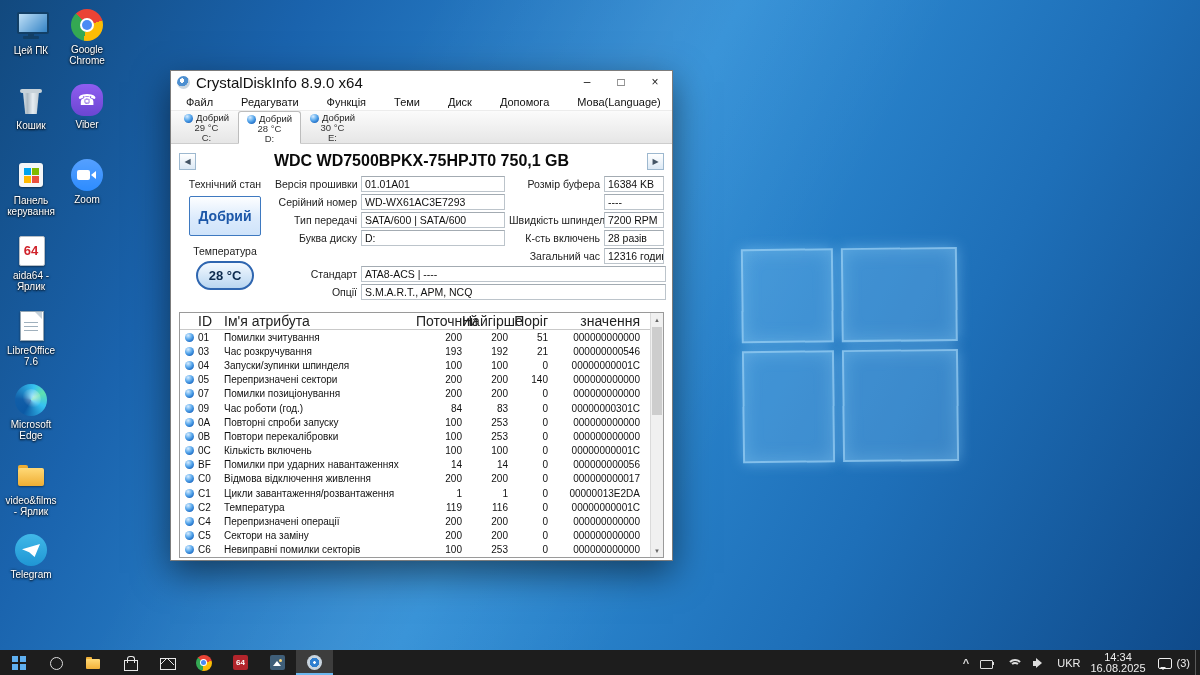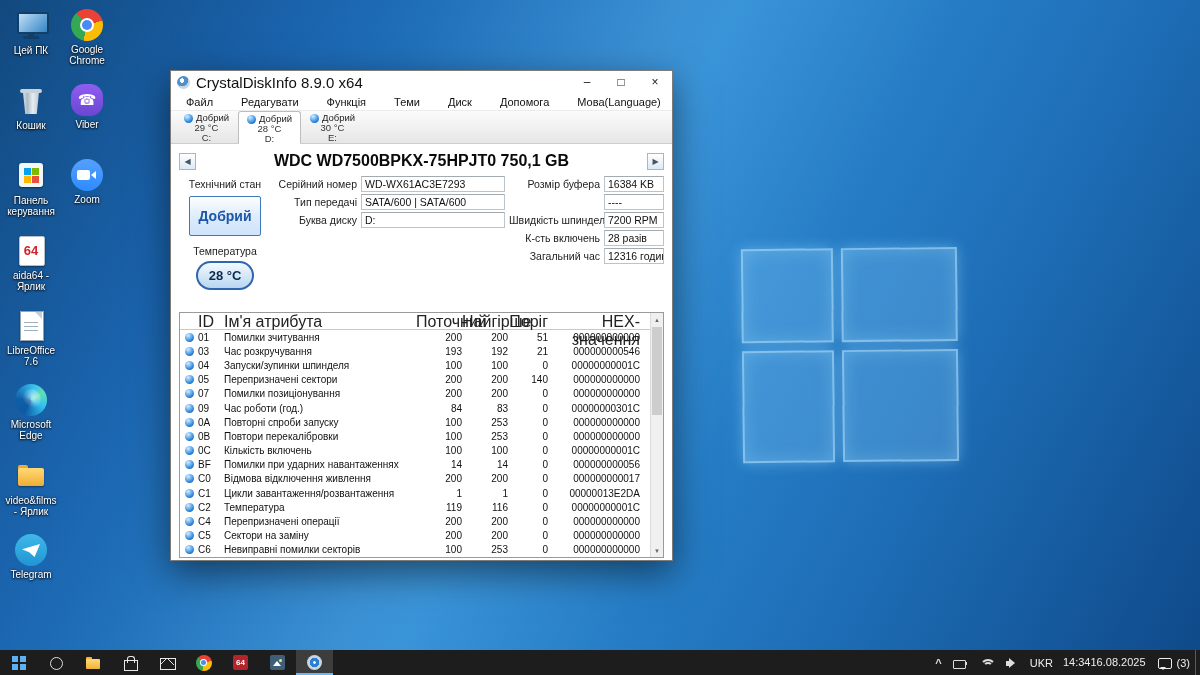--- a/index.html
+++ b/index.html
@@ -101,21 +101,21 @@
 .field-value{height:16px;border:1px solid #bcc4cb;border-top-color:#a3abb2;background:#fff;
  font-size:10.5px;color:#111;padding:1px 3px;overflow:hidden;white-space:nowrap}
 .fields-left .field-label{width:86px}
 .fields-left .field-value{width:144px}
 .fields-right .field-label{width:95px}
 .fields-right .field-value{width:60px}
 .fields-full .field-label{width:86px}
 .fields-full .field-value{flex:1}
 
 .smart{position:relative;margin-top:7px;height:246px;border:1px solid #9a9a9a;overflow:hidden;background:#fff}
-.smart-head{display:flex;align-items:flex-start;height:17px;border-bottom:1px solid #c9c9c9;font-size:16px;color:#222}
+.smart-head{display:flex;align-items:flex-end;height:17px;border-bottom:1px solid #c9c9c9;font-size:14px;color:#222}
 .smart-row{display:flex;align-items:center;height:14.2px;font-size:10px;color:#111}
 .c-dot{width:18px;display:flex;justify-content:center;align-items:center}
 .c-id{width:26px}
 .c-name{width:192px;overflow:hidden;white-space:nowrap}
 .c-cur,.c-worst{width:46px;text-align:right}
 .c-thr{width:40px;text-align:right}
 .c-hex{width:96px;text-align:right;padding-right:4px}
 .sb{position:absolute;right:0;top:0;bottom:0;width:13px;background:#f0f0f0;border-left:1px solid #dadada}
 .sb-btn{height:13px;display:flex;align-items:center;justify-content:center;font-size:6px;color:#666;background:#f0f0f0}
 .sb-down{position:absolute;bottom:0;left:0;right:0}
@@ -152,21 +152,21 @@
 .tray-icons{display:flex;align-items:center}
 .ty{position:relative;width:16px;height:16px}
 .ty-batt::before{content:"";position:absolute;left:1px;top:5px;width:11px;height:7px;border:1px solid #ddd;border-radius:1px}
 .ty-batt::after{content:"";position:absolute;left:13px;top:7px;width:2px;height:3px;background:#ddd}
 .ty-wifi::before{content:"";position:absolute;left:2px;top:4px;width:12px;height:12px;border:2px solid transparent;border-top-color:#ddd;border-radius:50%}
 .ty-wifi::after{content:"";position:absolute;left:5px;top:7px;width:6px;height:6px;border:2px solid transparent;border-top-color:#ddd;border-radius:50%}
 .ty-vol::before{content:"";position:absolute;left:2px;top:6px;width:4px;height:5px;background:#ddd}
 .ty-vol::after{content:"";position:absolute;left:5px;top:3px;border-top:5.5px solid transparent;border-bottom:5.5px solid transparent;border-left:6px solid #ddd}
 .ty-notif::before{content:"";position:absolute;left:2px;top:3px;width:12px;height:9px;border:1.3px solid #eee;border-radius:2px}
 .ty-notif::after{content:"";position:absolute;left:4px;top:12px;border-left:3px solid transparent;border-right:3px solid transparent;border-top:3px solid #eee}
-.clock{flex-direction:row;justify-content:center;line-height:11px;text-align:center}
+.clock{flex-direction:column;justify-content:center;line-height:11px;text-align:center}
 .badge{padding-left:0}
 .show-desktop{width:5px;height:25px;border-left:1px solid #5a5a5a}
 </style>
 </head>
 <body>
 
 <div class="desktop">
   <div class="winlogo">
     <div></div>
     <div></div>
@@ -295,20 +295,24 @@
       </div>
       <div class="info">
         <div class="health-col">
           <div class="health-label">Технічний стан</div>
           <div class="health-btn">Добрий</div>
           <div class="temp-label">Температура</div>
           <div class="temp-btn">28 °C</div>
         </div>
         <div class="fields-left">
             <div class="field-row">
+              <div class="field-label">Версія прошивки</div>
+              <div class="field-value">01.01A01</div>
+            </div>
+            <div class="field-row">
               <div class="field-label">Серійний номер</div>
               <div class="field-value">WD-WX61AC3E7293</div>
             </div>
             <div class="field-row">
               <div class="field-label">Тип передачі</div>
               <div class="field-value">SATA/600 | SATA/600</div>
             </div>
             <div class="field-row">
               <div class="field-label">Буква диску</div>
               <div class="field-value">D:</div>
@@ -327,20 +331,30 @@
               <div class="field-label">Швидкість шпинделя</div>
               <div class="field-value">7200 RPM</div>
             </div>
             <div class="field-row">
               <div class="field-label">К-сть включень</div>
               <div class="field-value">28 разів</div>
             </div>
             <div class="field-row">
               <div class="field-label">Загальний час</div>
               <div class="field-value">12316 годин</div>
+            </div>
+          </div>
+        <div class="fields-full">
+            <div class="field-row">
+              <div class="field-label">Стандарт</div>
+              <div class="field-value">ATA8-ACS | ----</div>
+            </div>
+            <div class="field-row">
+              <div class="field-label">Опції</div>
+              <div class="field-value">S.M.A.R.T., APM, NCQ</div>
             </div>
           </div>
       </div>
       <div class="smart">
         <div class="smart-head">
             <span class="c-dot"></span>
             <span class="c-id">ID</span>
             <span class="c-name">Ім'я атрибута</span>
             <span class="c-cur">Поточний</span>
             <span class="c-worst">Найгірше</span>

